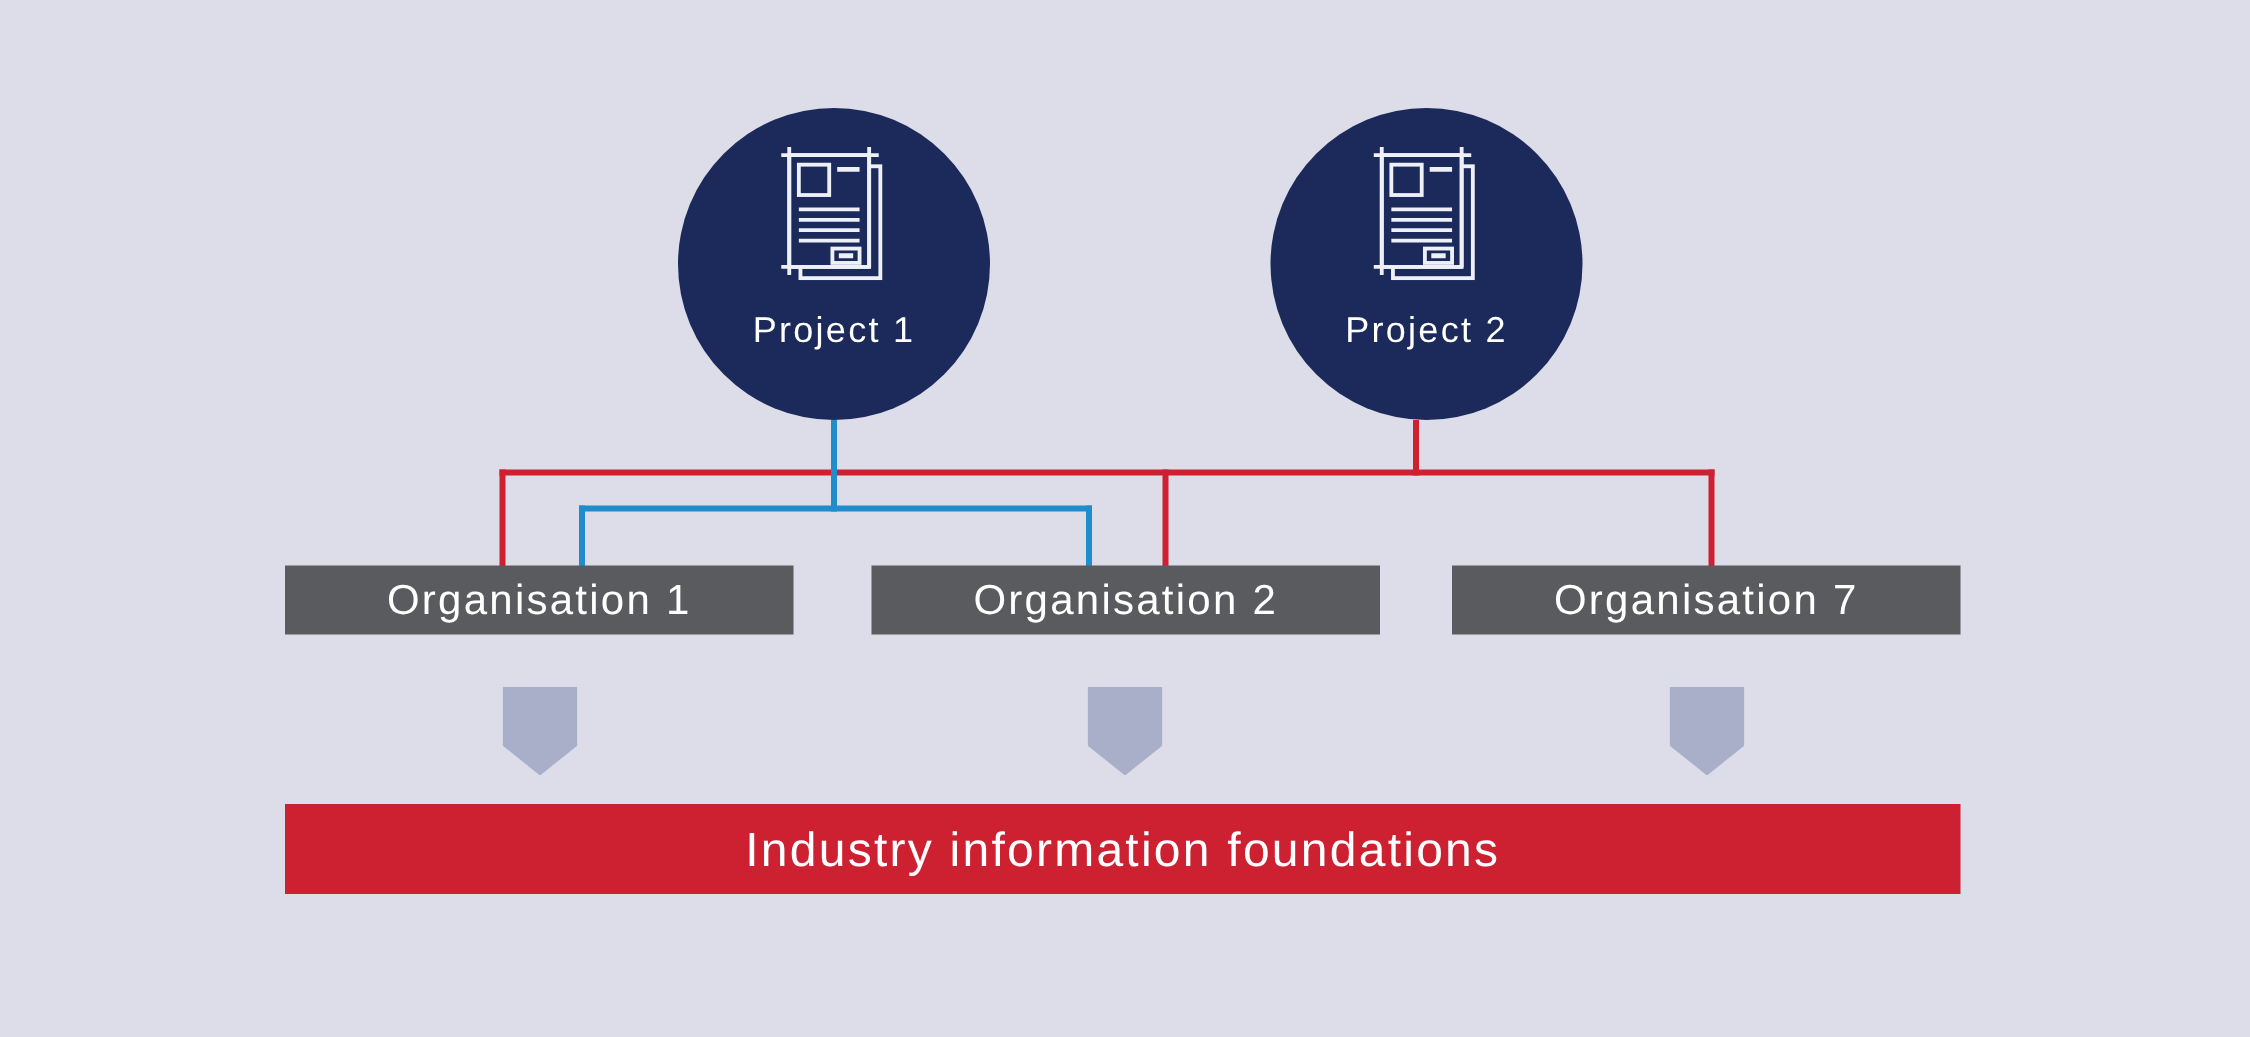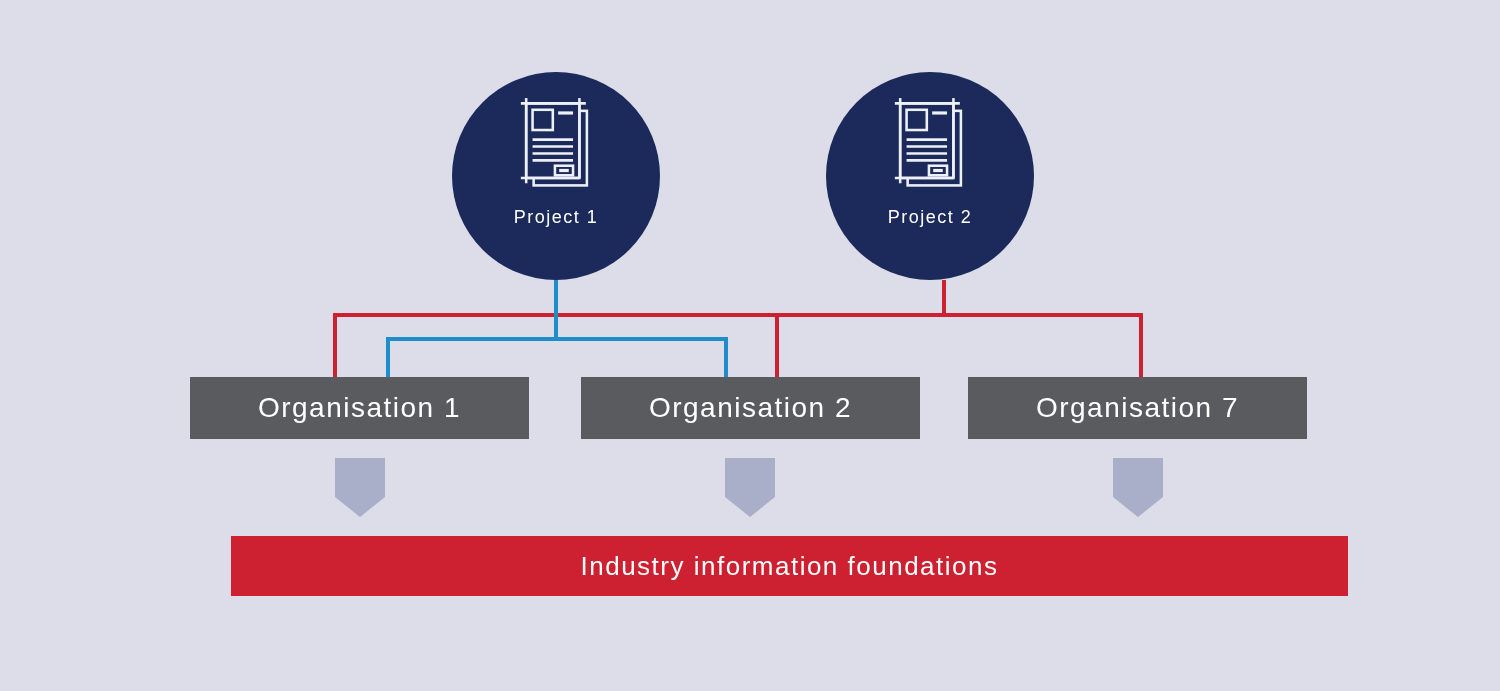--- a/index.html
+++ b/index.html
@@ -29,34 +29,34 @@
     box-sizing: border-box;
   }
   .project-circle .doc-icon {
     width: 74px;
     height: 98px;
     display: block;
   }
   .project-label {
     margin-top: 12px;
     color: #ffffff;
-    font-size: 18px;
+    font-size: 24px;
     font-weight: 400;
     letter-spacing: 1.5px;
   }
   .line {
     position: absolute;
   }
   .line.red  { background: var(--red, #cd2132); }
   .line.blue { background: var(--blue-line, #1f8ccb); }
   .org-box {
     position: absolute;
     top: 377px;
     width: 339px;
-    height: 62px;
+    height: 46px;
     background: var(--box-gray, #595b5e);
     color: #ffffff;
     display: flex;
     align-items: center;
     justify-content: center;
     font-size: 28px;
     font-weight: 400;
     letter-spacing: 1.5px;
   }
   .down-arrow {
@@ -71,24 +71,23 @@
     position: absolute;
     left: 190px;
     top: 536px;
     width: 1117px;
     height: 60px;
     background: var(--red, #cd2132);
     color: #ffffff;
     display: flex;
     align-items: center;
     justify-content: center;
-    font-size: 26px;
+    font-size: 32px;
     font-weight: 400;
     letter-spacing: 1.5px;
-    margin-left: 41px;
   }
 </style>
 </head>
 <body>
 
 <div id="canvas" style="--bg: #dcdde8; --navy: #1b2a5b; --blue-line: #1f8ccb; --red: #cd2132; --box-gray: #595b5e; --arrow-lavender: #a9aec9; --icon-stroke: #eef0f7; --text-white: #ffffff;">
 
   <div class="project-circle" style="left:452px;">
     <svg class="doc-icon" viewBox="0 0 68 92" fill="none" stroke="#eef0f7" stroke-width="2.4">
       <rect x="13" y="13" width="50" height="70"></rect>
@@ -102,21 +101,21 @@
       <line x1="12" y1="40" x2="50" y2="40"></line>
       <line x1="12" y1="46.5" x2="50" y2="46.5"></line>
       <line x1="12" y1="53" x2="50" y2="53"></line>
       <line x1="12" y1="59.5" x2="50" y2="59.5"></line>
       <rect x="33" y="64.5" width="17" height="9"></rect>
       <line x1="37" y1="69" x2="46" y2="69" stroke-width="3"></line>
     </svg>
     <div class="project-label">Project 1</div>
   </div>
 
-  <div class="project-circle" style="left:826px;">
+  <div class="project-circle" style="left:847px;">
     <svg class="doc-icon" viewBox="0 0 68 92" fill="none" stroke="#eef0f7" stroke-width="2.4">
       <rect x="13" y="13" width="50" height="70"></rect>
       <rect x="6" y="6" width="50" height="70" fill="#1b2a5b"></rect>
       <line x1="1" y1="6" x2="62" y2="6"></line>
       <line x1="6" y1="1" x2="6" y2="81"></line>
       <line x1="56" y1="1" x2="56" y2="76"></line>
       <line x1="1" y1="76" x2="56" y2="76"></line>
       <rect x="12" y="12" width="19" height="19"></rect>
       <line x1="36" y1="15" x2="50" y2="15" stroke-width="3"></line>
       <line x1="12" y1="40" x2="50" y2="40"></line>

